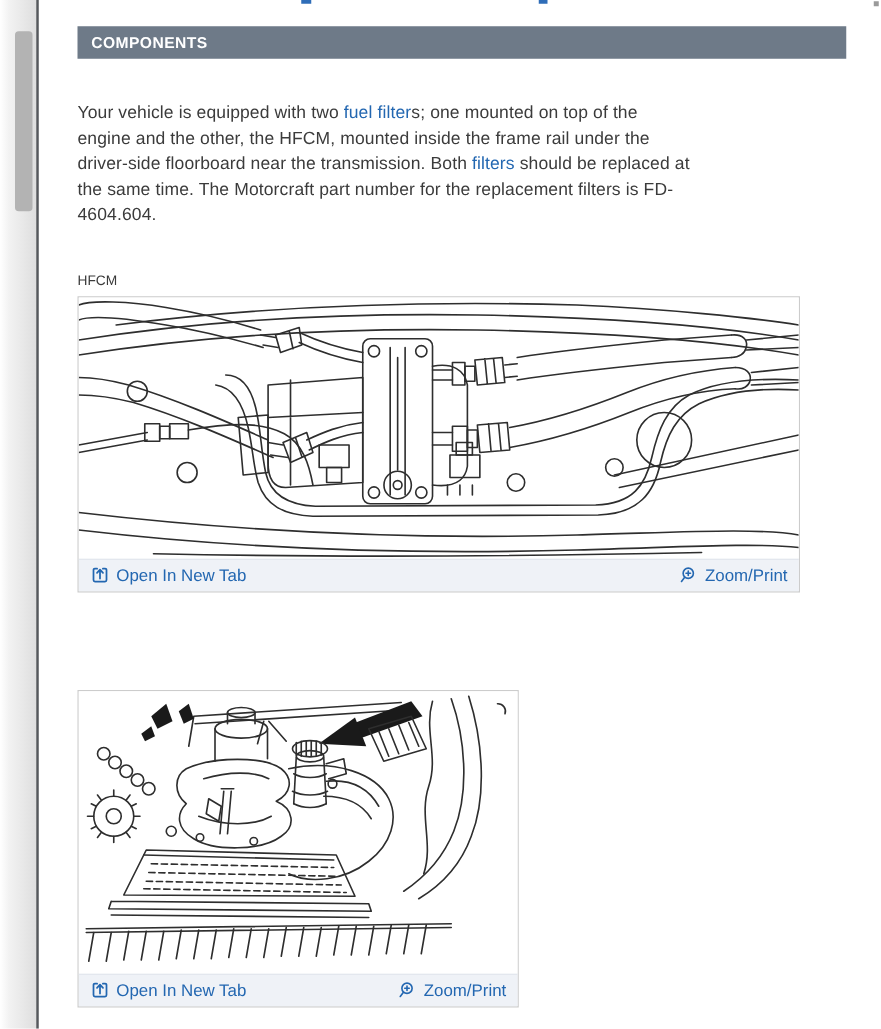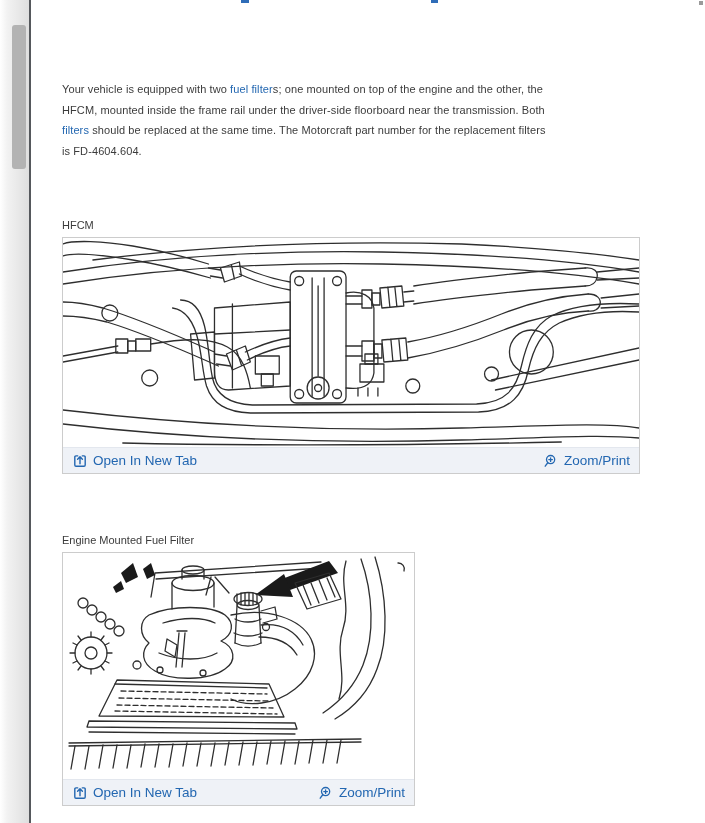--- a/index.html
+++ b/index.html
@@ -27,38 +27,38 @@
   .speck.s1{left:241px;top:0;width:8px;height:3px;}
   .speck.s2{left:431px;top:0;width:7px;height:3px;}
   .speck.s3{left:699px;top:1px;width:4px;height:4px;background:#9a9a9a;}
 
   .components-bar{position:absolute;left:62px;top:21px;width:615px;height:26px;
     background:var(--header-bg);color:var(--header-text);
     font-size:12.5px;font-weight:bold;letter-spacing:.35px;line-height:26px;
     padding-left:11px;}
 
   .intro{position:absolute;left:62px;top:79px;width:494px;
-    font-size:11px;line-height:20.5px;color:var(--body-text);letter-spacing:.1px;}
+    font-size:14px;line-height:20.5px;color:var(--body-text);letter-spacing:.1px;}
   .intro a{color:var(--link);text-decoration:none;cursor:pointer;}
 
   .fig-caption{position:absolute;left:62px;font-size:11px;color:var(--body-text);}
   .cap1{top:219px;}
   .cap2{top:534px;}
 
   .figure-box{position:absolute;left:62px;border:1px solid var(--box-border);background:#ffffff;}
   .fig1{top:237px;width:578px;height:237px;}
   .fig2{top:552px;width:353px;height:254px;}
   .fig-image{width:100%;background:#ffffff;overflow:hidden;}
   .fig1 .fig-image{height:209px;}
   .fig2 .fig-image{height:226px;}
   .fig-image svg{display:block;width:100%;height:100%;}
 
   .fig-footer{height:26px;background:var(--footer-bg);border-top:1px solid #e3e7ee;
     display:flex;align-items:center;justify-content:space-between;padding:0 9px 0 10px;}
-  .footer-link{display:inline-flex;align-items:center;gap:6px;color:var(--link);
+  .footer-link{display:inline-flex;align-items:flex-start;gap:6px;color:var(--link);
     font-size:13.5px;text-decoration:none;cursor:pointer;white-space:nowrap;}
   .footer-link svg{display:block;}
 
   .diagram{stroke:#2e2e2e;fill:none;stroke-width:1.3;stroke-linecap:round;stroke-linejoin:round;}
   .diagram .fill{fill:#1a1a1a;stroke:none;}
   .diagram .dash{stroke-dasharray:5 3;}
 </style>
 </head>
 <body>
 
@@ -66,20 +66,23 @@
 
   <div class="scroll-track">
     <div class="scroll-thumb"></div>
   </div>
   <div class="page-divider"></div>
 
   <div class="speck s1"></div>
   <div class="speck s2"></div>
   <div class="speck s3"></div>
 
+  <div class="components-bar">
+    <span>COMPONENTS</span>
+  </div>
 
   <p class="intro"><span>Your vehicle is equipped with two </span><a href="#">fuel filter</a><span>s; one mounted on top of the engine and the other, the HFCM, mounted inside the frame rail under the driver-side floorboard near the transmission. Both </span><a href="#">filters</a><span> should be replaced at the same time. The Motorcraft part number for the replacement filters is FD-4604.604.</span></p>
 
   <div class="fig-caption cap1">HFCM</div>
 
   <div class="figure-box fig1">
     <div class="fig-image" aria-label="Line drawing of the HFCM fuel conditioning module mounted inside the frame rail">
       <svg class="diagram" viewBox="0 0 578 209" preserveAspectRatio="none">
 
         <path d="M30,22 C140,8 260,2 400,6 C470,9 540,16 578,22"></path>
@@ -170,21 +173,20 @@
             <circle cx="6.6" cy="5.6" r="4.1"></circle>
             <path d="M6.6,3.8 V7.4 M4.8,5.6 H8.4"></path>
             <path d="M3.6,9 L1.2,12.2"></path>
           </g>
         </svg>
         <span>Zoom/Print</span>
       </a>
     </div>
   </div>
 
-  <div class="fig-caption cap2">Engine Mounted Fuel Filter</div>
 
   <div class="figure-box fig2">
     <div class="fig-image" aria-label="Line drawing of the engine bay with an arrow pointing to the engine mounted fuel filter">
       <svg class="diagram" viewBox="0 0 351 226" preserveAspectRatio="none">
 
         <path d="M92,20 L258,9 M93,26 L259,15 M92,20 L88,44"></path>
         <path d="M148,24 l-5,18 M152,24 l14,16"></path>
         <path class="fill" d="M58,20 L70,10 L75,24 L63,30 Z"></path>
         <path class="fill" d="M80,16 L88,10 L92,22 L84,26 Z"></path>
         <path class="fill" d="M50,34 L58,28 L61,36 L53,40 Z"></path>

